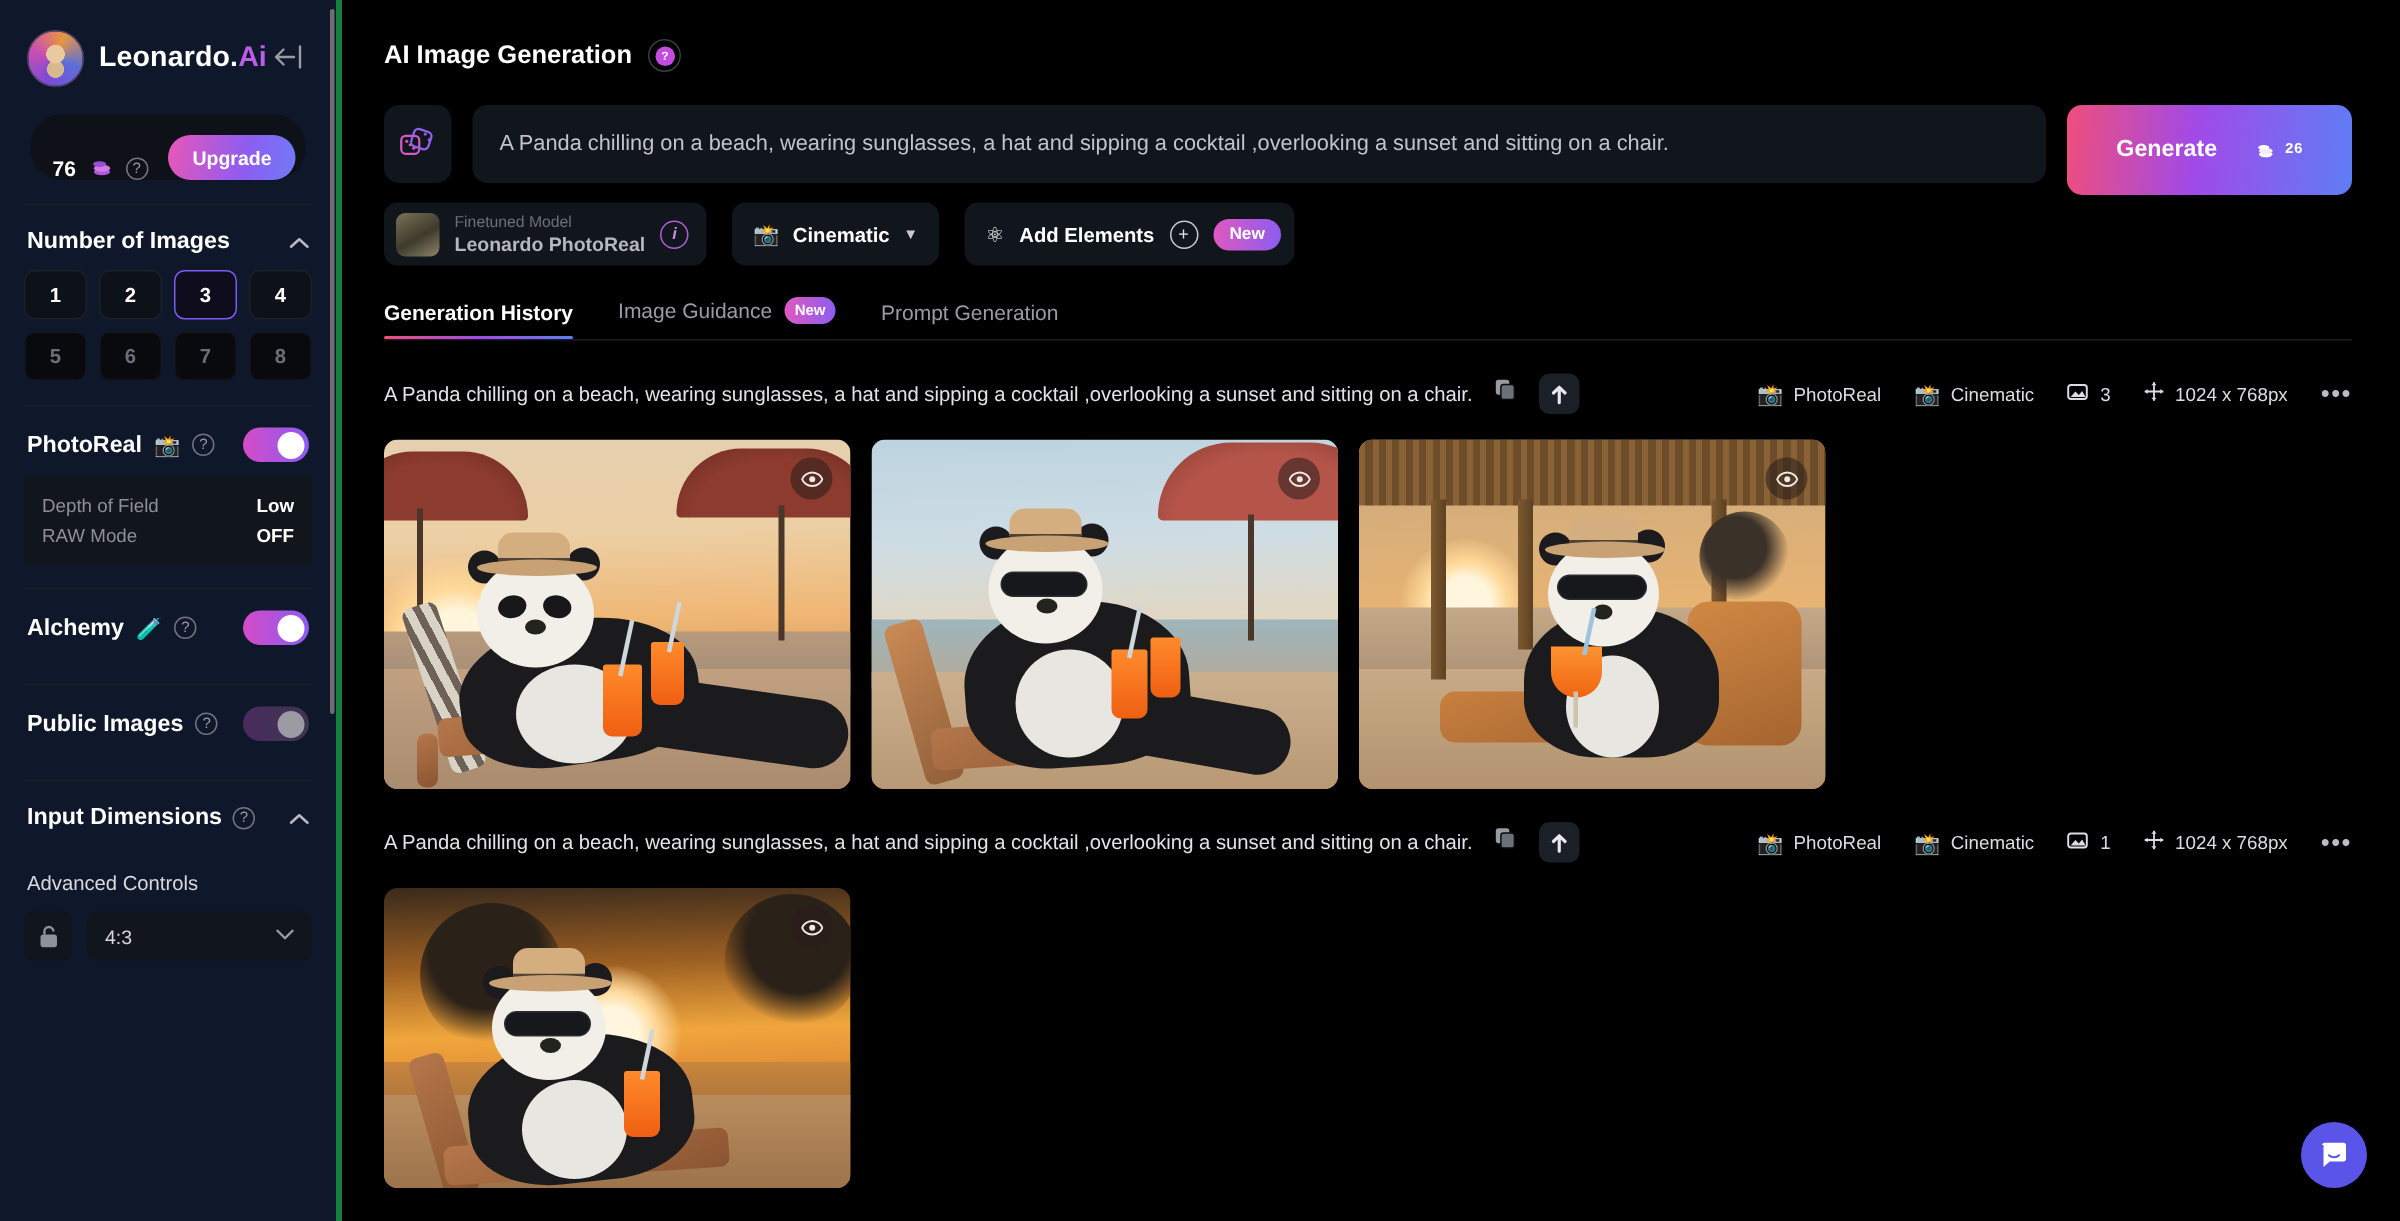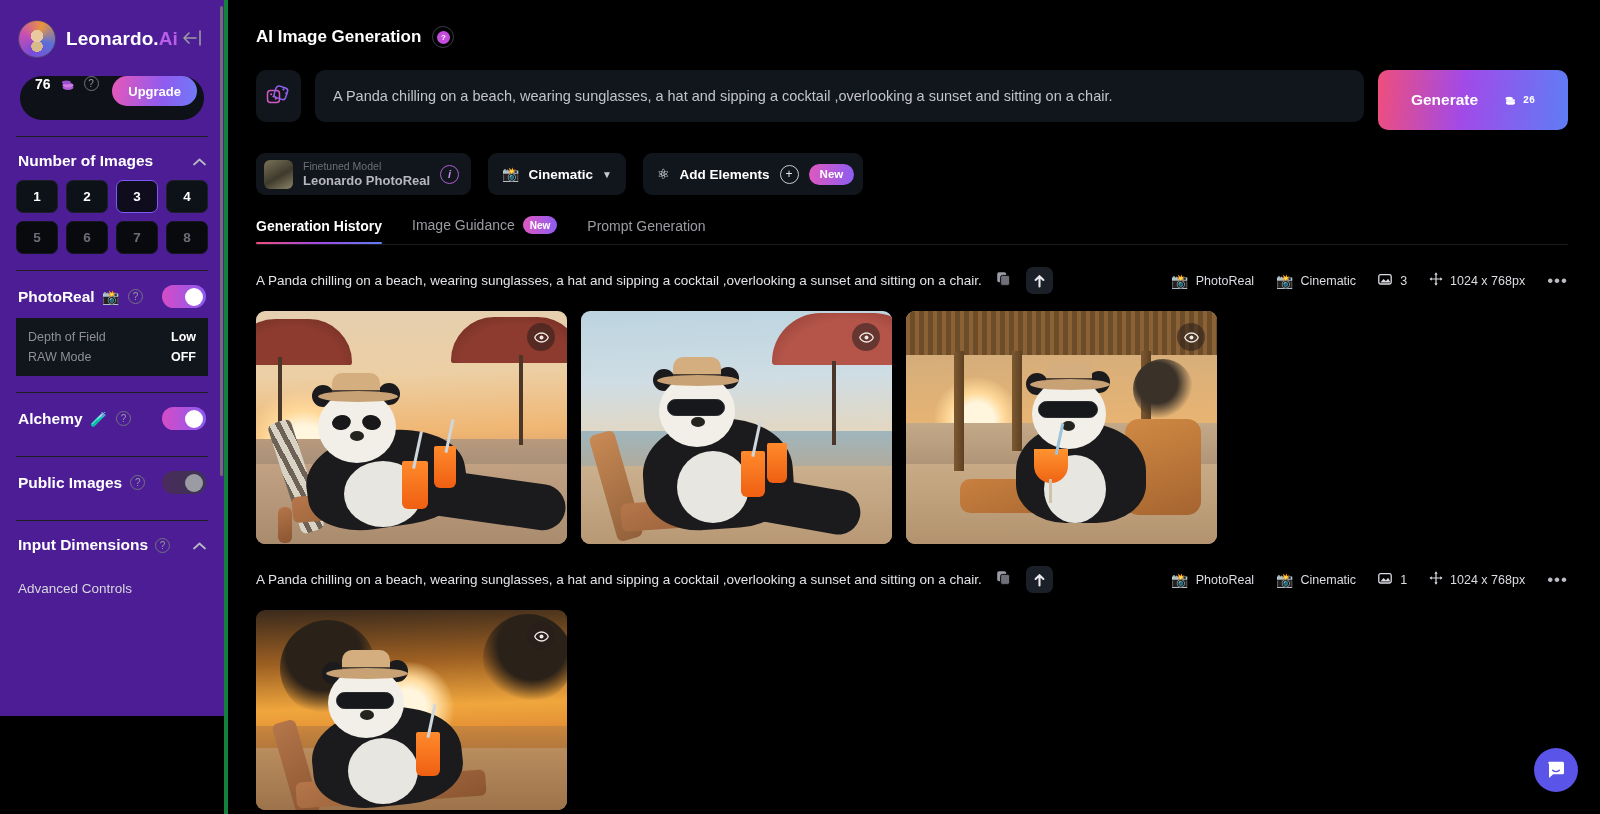--- a/index.html
+++ b/index.html
@@ -7,21 +7,21 @@
     width: 1600px; height: 814px;
     background: #000000;
     font-family: "Liberation Sans", sans-serif;
     color: #ffffff;
     overflow: hidden;
   }
   .app { display: flex; width: 1600px; height: 814px; position: relative; }
 
   
   .sidebar {
-    width: 224px; height: 716px; background: #4c1d95;
+    width: 224px; height: 814px; background: #0f172a;
     position: relative; flex: 0 0 224px; overflow: hidden;
   }
   .sidebar-inner { padding: 0 16px; }
   .sb-scrollbar {
     position: absolute; right: 1px; top: 6px; width: 3px; height: 470px;
     background: #6e6e72; border-radius: 3px;
   }
 
   .brand-row {
     display: flex; align-items: center; gap: 10px;
@@ -37,21 +37,21 @@
   }
   .brand-name { font-size: 19px; font-weight: 700; letter-spacing: .1px; }
   .brand-name .ai { color: #b95ee8; }
   .collapse-icon {
     position: absolute; right: 4px; top: 28px;
     color: #9b9ba3; width: 24px; height: 20px; cursor: pointer;
   }
 
   .credit-pill {
     margin: 14px 4px 0 4px; height: 44px; border-radius: 22px;
-    background: #0e1117; display: flex; align-items: flex-start;
+    background: #0e1117; display: flex; align-items: flex-end;
     gap: 8px; padding: 0 7px 0 15px;
   }
   .credit-num { font-size: 14px; font-weight: 700; }
   .coin-icon { width: 17px; height: 17px; }
   .q-mark {
     width: 15px; height: 15px; border-radius: 50%;
     border: 1.3px solid #73737d; color: #9a9aa4; font-size: 10px;
     display: flex; align-items: center; justify-content: center;
     cursor: pointer; flex: 0 0 15px;
   }
@@ -168,21 +168,21 @@
   .generate-btn {
     width: 190px; height: 60px; border-radius: 10px; border: none;
     background: linear-gradient(95deg, #ef4e7b, #a14ae8 45%, #5f7df5);
     display: flex; align-items: center; justify-content: center; gap: 25px;
     cursor: pointer; color: #fff; font-family: "Liberation Sans", sans-serif;
   }
   .gen-label { font-size: 15.5px; font-weight: 700; }
   .gen-cost { font-size: 10px; font-weight: 600; display: flex;
               align-items: center; gap: 5px; font-family: Liberation Mono, monospace; }
 
-  .model-row { display: flex; gap: 17px; margin-top: 23px; }
+  .model-row { display: flex; gap: 17px; margin-top: 5px; }
   .model-card {
     height: 42px; border-radius: 9px; background: #11151c;
     display: flex; align-items: center; gap: 10px; padding: 0 12px 0 8px;
     cursor: pointer; min-width: 200px;
   }
   .model-thumb {
     width: 29px; height: 29px; border-radius: 6px; flex: 0 0 29px;
     background: linear-gradient(150deg, #7a7258, #3e3a2c 55%, #8e8468);
   }
   .model-text { line-height: 1.2; }
@@ -454,20 +454,36 @@
         <span class="sec-title">Input Dimensions</span>
         <span class="q-mark">?</span>
         <span class="chev-up">
           <svg width="13" height="8" viewBox="0 0 13 8" fill="none">
               <path d="M1 6.5 6.5 1.5 12 6.5" stroke="#b9b9c2" stroke-width="1.7" stroke-linecap="round" stroke-linejoin="round"></path>
             </svg>
         </span>
       </div>
 
       <div class="adv-title">Advanced Controls</div>
+      <div class="adv-row">
+        <div class="lock-btn">
+          <svg width="15" height="17" viewBox="0 0 15 17" fill="none">
+            <rect x="2" y="7" width="11" height="8.5" rx="2" fill="#8d939b"></rect>
+            <path d="M4.6 7V5a3 3 0 0 1 6 0" stroke="#8d939b" stroke-width="1.6" fill="none"></path>
+          </svg>
+        </div>
+        <div class="ratio-select">
+          <span>4:3</span>
+          <span class="cd">
+            <svg width="12" height="8" viewBox="0 0 12 8" fill="none">
+                <path d="M1 1.5 6 6.5 11 1.5" stroke="#9a9aa4" stroke-width="1.6" stroke-linecap="round" stroke-linejoin="round"></path>
+              </svg>
+          </span>
+        </div>
+      </div>
 
     </div>
   </aside>
 
   <main class="main">
     <div class="main-head">
 
       <div class="page-title-row">
         <span class="page-title">AI Image Generation</span>
         <span class="help-badge">

